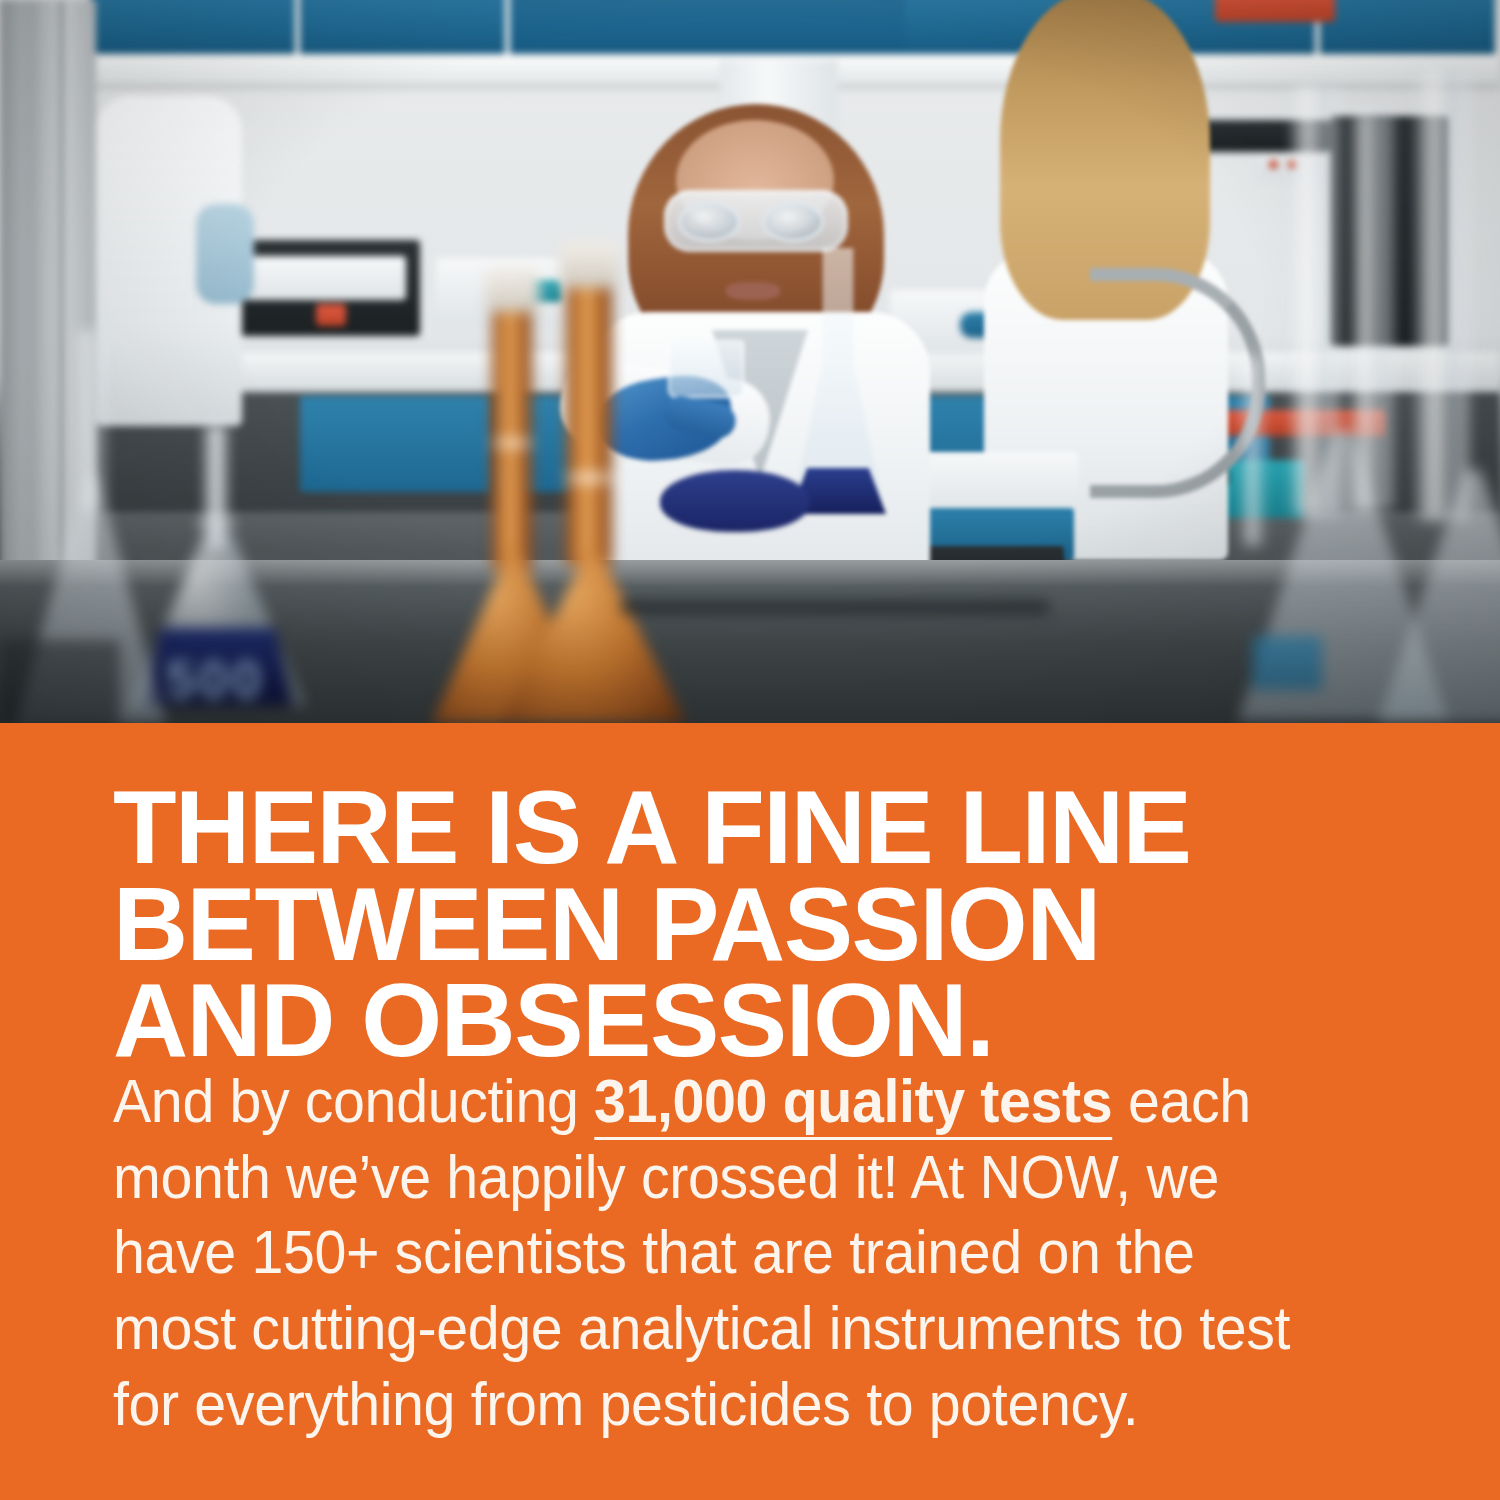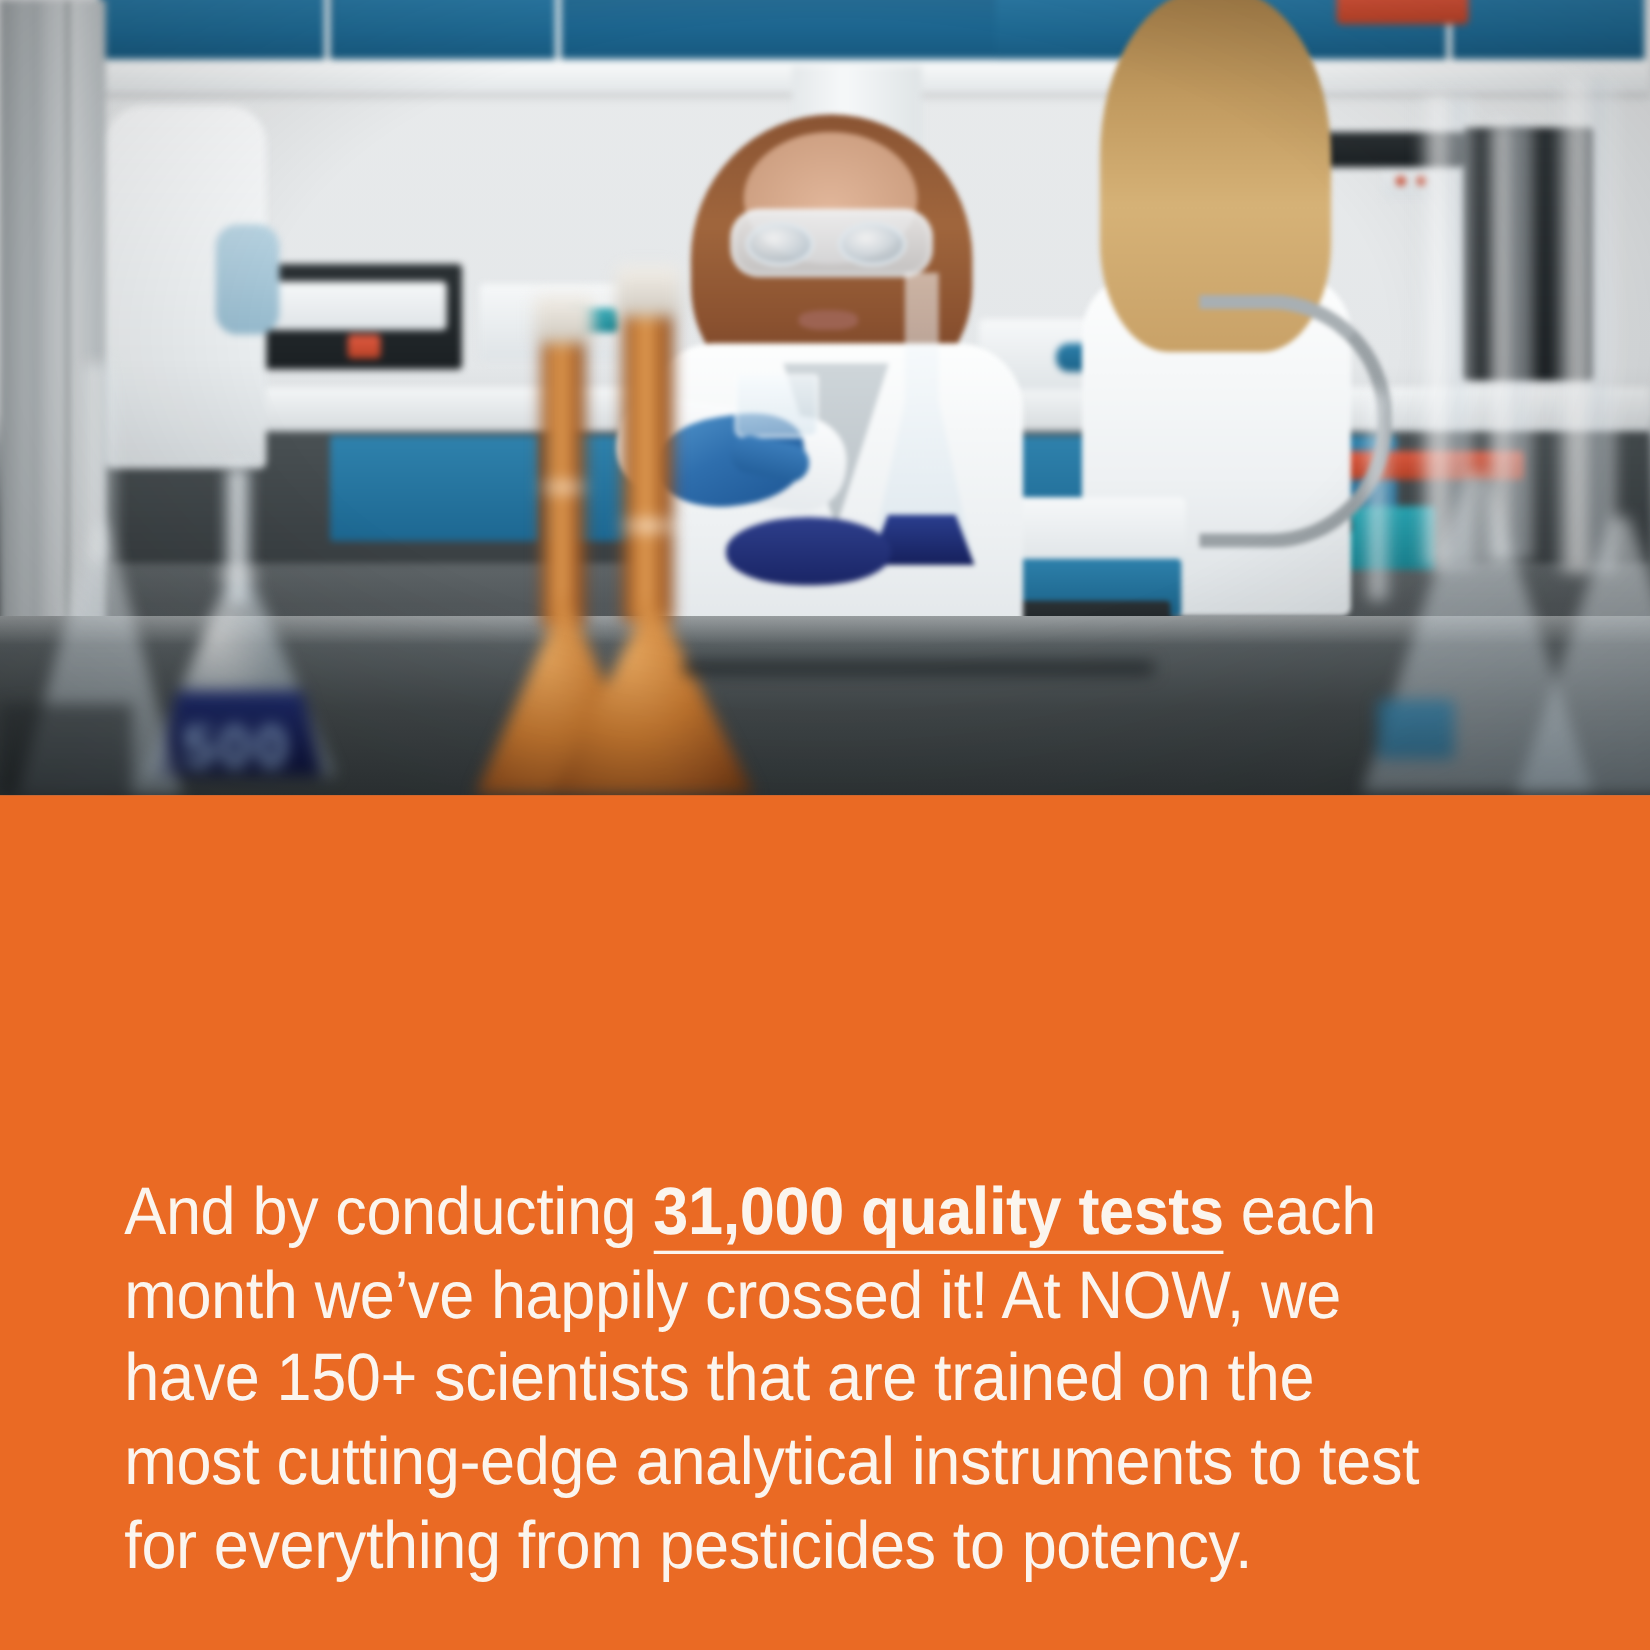--- a/index.html
+++ b/index.html
@@ -427,20 +427,23 @@
       <div class="ph-layer fg-clear" style="left:76px;top:330px;width:28px;height:180px;"></div>
       <div class="ph-layer eq eq-dark" style="left:0px;top:640px;width:120px;height:83px;opacity:.6;"></div>
       <div class="ph-layer eq eq-dark" style="left:620px;top:600px;width:430px;height:14px;border-radius:8px;opacity:.8;"></div>
     </div>
 
     <div class="ph-layer vignette"></div>
   </div>
 
   <div class="panel">
 
+    <h1 class="headline">THERE IS A FINE LINE
+BETWEEN PASSION
+AND OBSESSION.</h1>
 
     <p class="body-copy">
       <span>And by conducting </span><b>31,000 quality tests</b><span> each month we’ve happily crossed it! At NOW, we have 150+ scientists that are trained on the most cutting-edge analytical instruments to test for everything from pesticides to potency.</span>
     </p>
 
   </div>
 
 </div>
 
 </body></html>

